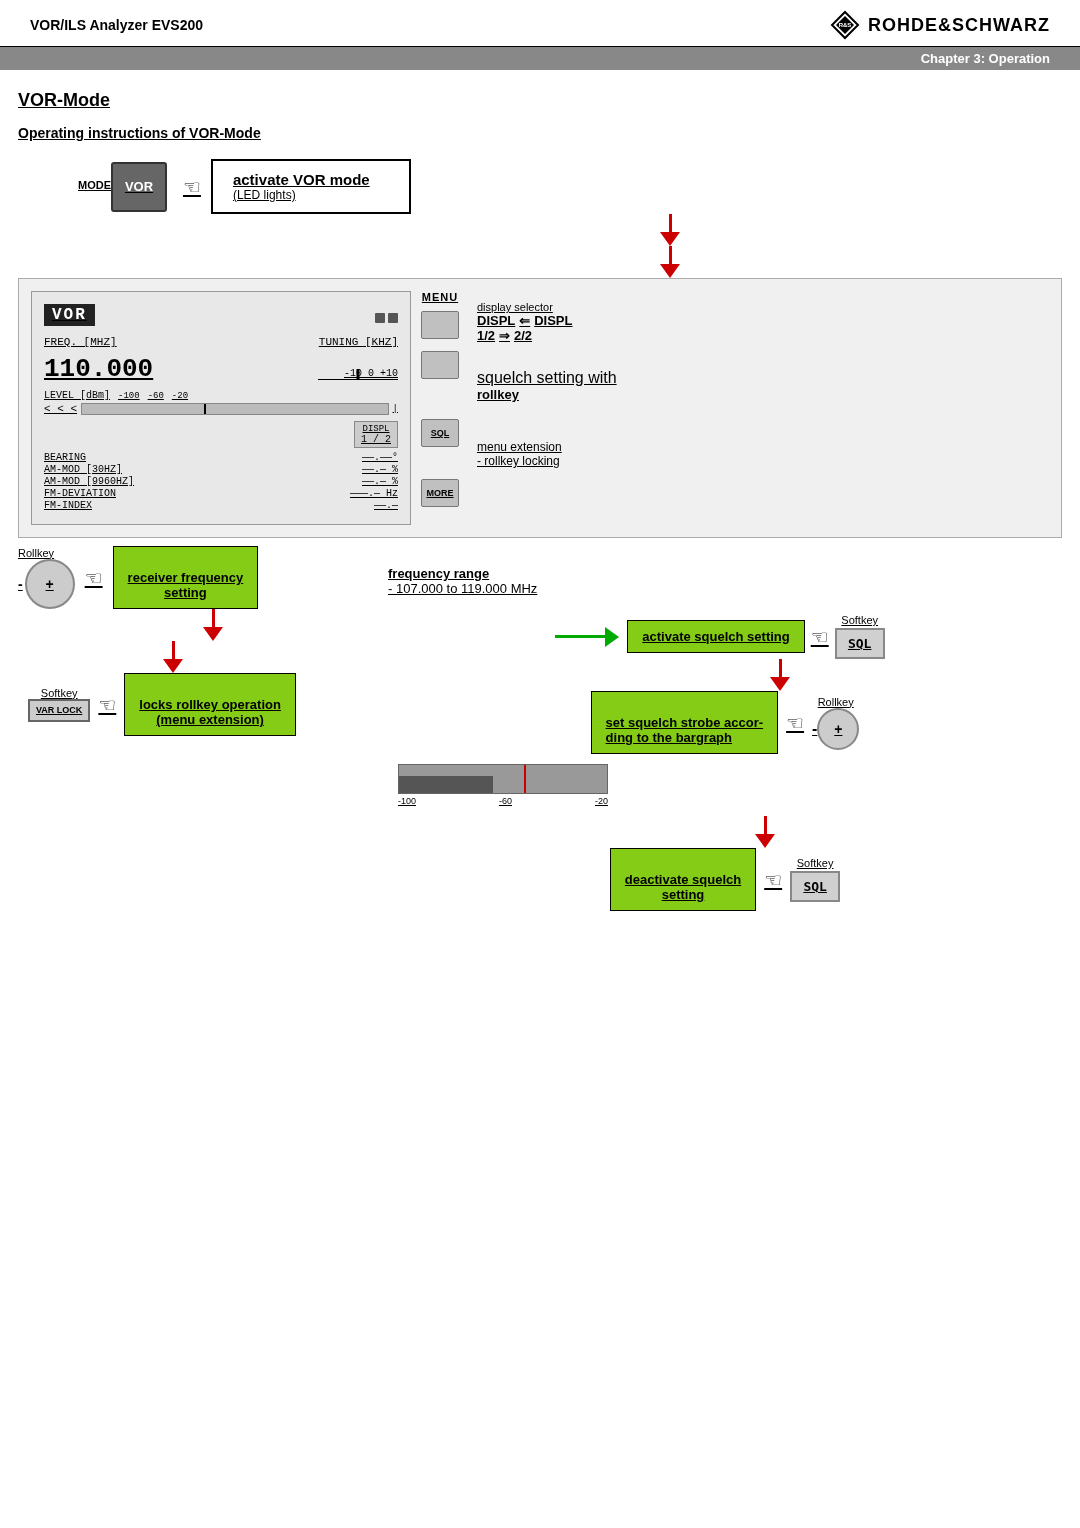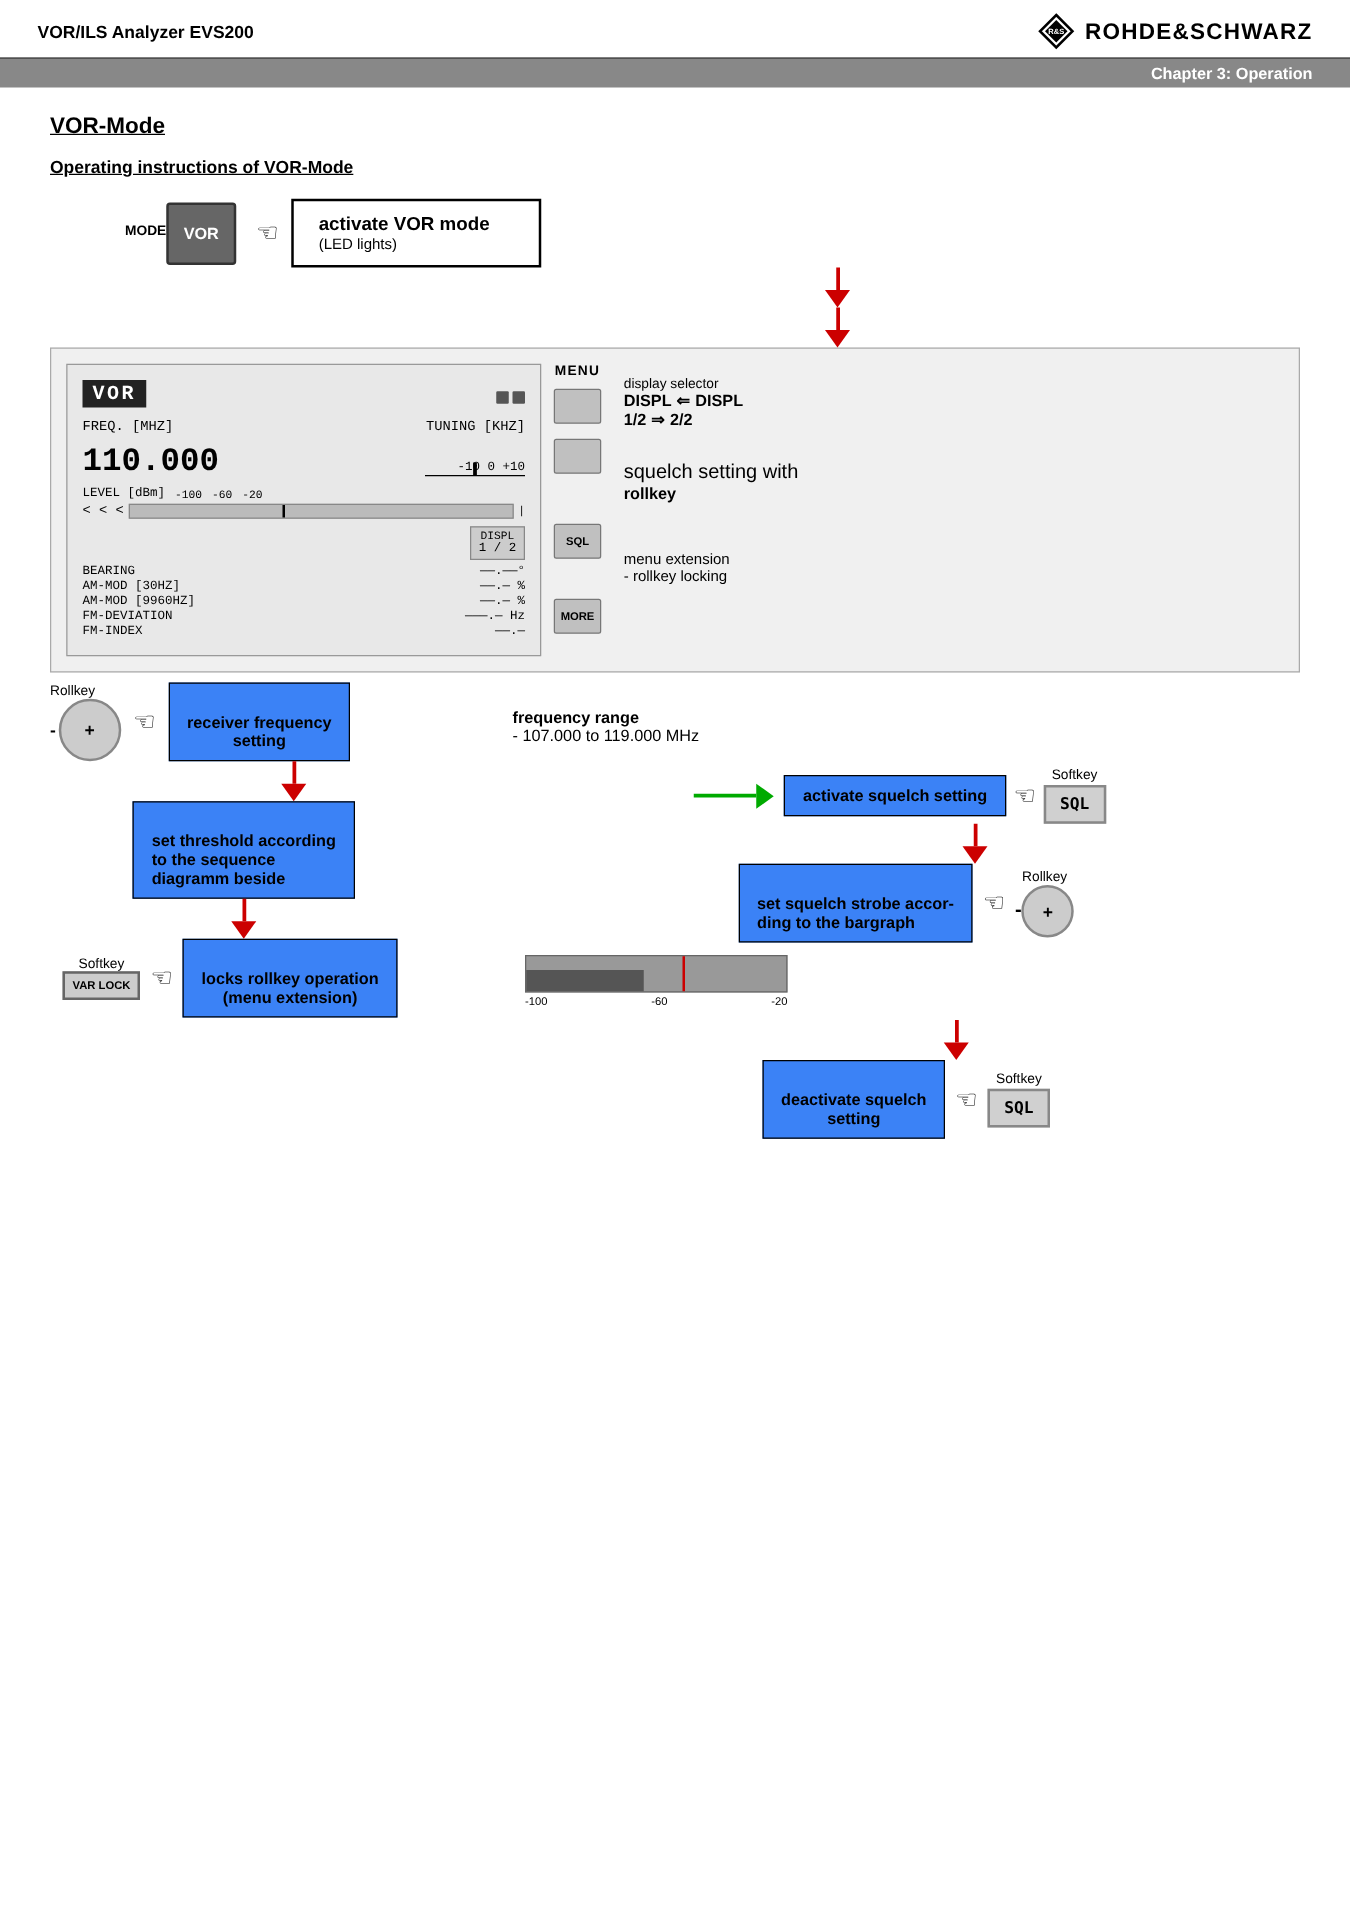--- a/index.html
+++ b/index.html
@@ -51,22 +51,23 @@
       background: #888;
       color: #fff;
       text-align: right;
       padding: 4px 30px;
       font-size: 13px;
       font-weight: bold;
     }
 
     
     .main-content {
-      padding: 20px 40px;
+      padding: 20px 18px;
       flex: 1;
+      text-decoration: underline;
     }
 
     .page-section-title {
       font-size: 18px;
       font-weight: bold;
       text-decoration: underline;
       margin-bottom: 14px;
     }
 
     .subsection-title {
@@ -79,21 +80,21 @@
     
     .flow-diagram {
       position: relative;
       width: 100%;
     }
 
     
     .flow-box {
       border: 1.5px solid #000;
       padding: 8px 14px;
-      background: #3b82f6;
+      background: #84cc16;
       display: inline-block;
       text-align: center;
     }
     .flow-box-bold {
       font-weight: bold;
     }
     .mode-label {
       font-size: 11px;
       font-weight: bold;
       margin-bottom: 4px;
@@ -527,25 +528,20 @@
             </div>
           </div>
 
           <div style="display:flex; flex-direction:column; align-items:center; margin-left:80px; margin-top:0;">
             <div class="arrow-v">
               <div class="line" style="height:18px;"></div>
               <div class="head"></div>
             </div>
           </div>
 
-          <div class="flow-box flow-box-bold" style="white-space:pre-line; text-align:left; align-self:center;">
-            <span>set threshold according
-to the sequence
-diagramm beside</span>
-          </div>
 
           <div style="display:flex; flex-direction:column; align-items:center;">
             <div class="arrow-v">
               <div class="line" style="height:18px;"></div>
               <div class="head"></div>
             </div>
           </div>
 
           <div style="display:flex; align-items:center; gap:8px; align-self:flex-start; margin-left:10px;">
             <div style="display:flex; flex-direction:column; align-items:center;">

